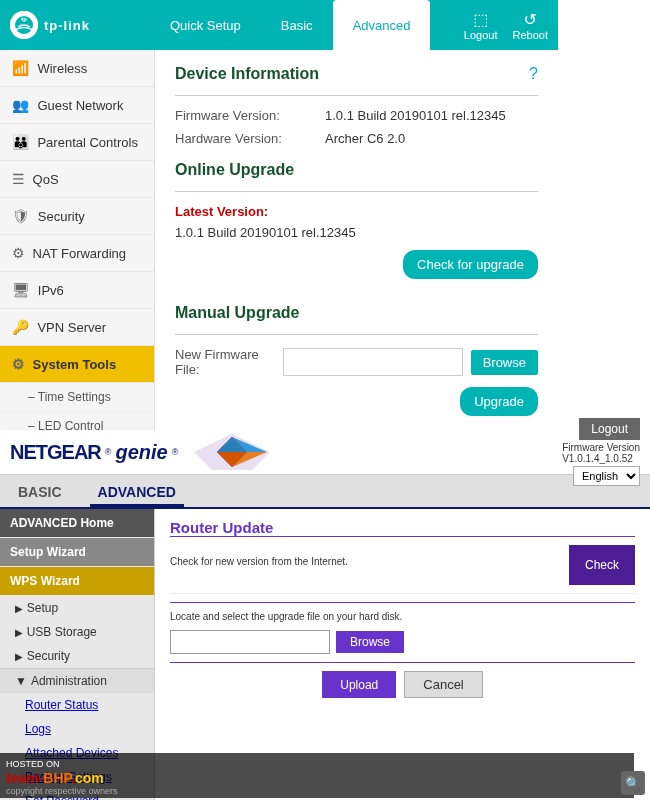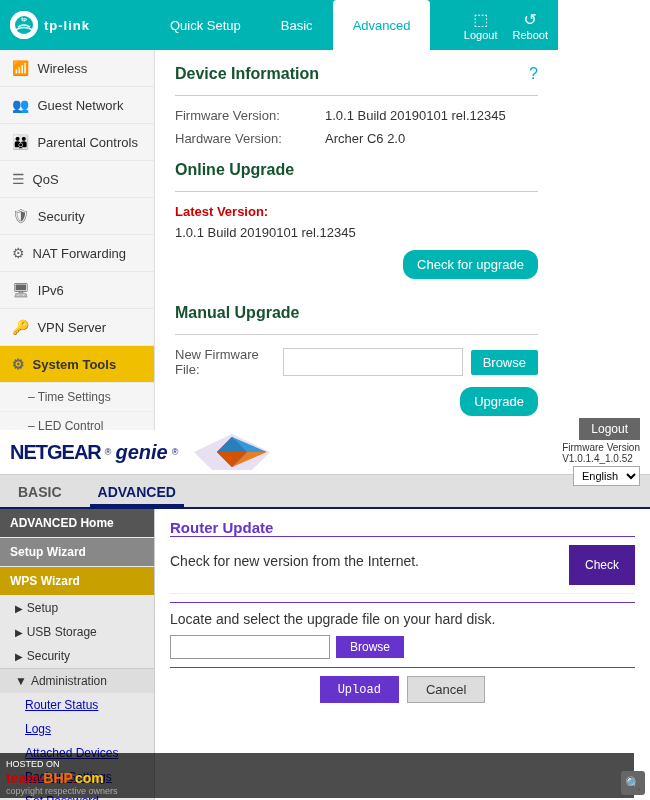--- a/index.html
+++ b/index.html
@@ -69,27 +69,27 @@
     .ng-sidebar-item { padding: 7px 10px; cursor: pointer; font-size: 12px; font-weight: bold; background: #555; color: white; margin-bottom: 1px; }
     .ng-sidebar-item.gray { background: #888; }
     .ng-sidebar-item.yellow { background: #c8a000; color: white; }
     .ng-sidebar-parent { padding: 5px 10px 5px 15px; cursor: pointer; font-size: 12px; color: #333; display: flex; align-items: center; gap: 4px; }
     .ng-sidebar-parent .arrow { font-size: 10px; }
     .ng-sidebar-link { padding: 5px 10px 5px 25px; cursor: pointer; font-size: 12px; color: #0000cc; text-decoration: underline; }
     .ng-sidebar-section { padding: 5px 10px 5px 15px; cursor: pointer; font-size: 12px; color: #333; background: #ddd; display: flex; align-items: center; gap: 4px; border-top: 1px solid #ccc; }
 
     .ng-main { flex: 1; padding: 10px 15px; background: white; overflow-y: auto; }
     .ng-page-title { color: #6633cc; font-size: 15px; font-weight: bold; margin-bottom: 0; }
-    .ng-section-text { font-size: 14px; color: #333; margin-bottom: 8px; }
+    .ng-section-text { font-size: 10px; color: #333; margin-bottom: 8px; }
     .ng-divider { border: none; border-top: 1px solid #6633cc; margin-bottom: 8px; }
     .ng-input-row { display: flex; align-items: center; gap: 6px; margin-bottom: 8px; }
     .ng-text-input { width: 160px; height: 24px; border: 1px solid #999; padding: 0 4px; font-size: 12px; }
     .ng-browse-btn { background: #6633cc; color: white; border: none; padding: 4px 14px; cursor: pointer; font-size: 12px; }
     .ng-btn-row { display: flex; gap: 8px; justify-content: center; margin-top: 6px; }
-    .ng-upload-btn { background: #6633cc; color: white; border: none; padding: 2px 18px; cursor: pointer; font-size: 12px; font-family: Liberation Mono, monospace; }
+    .ng-upload-btn { background: #6633cc; color: white; border: none; padding: 2px 18px; cursor: pointer; font-size: 12px; }
     .ng-cancel-btn { background: #ddd; color: #333; border: 1px solid #aaa; padding: 5px 18px; cursor: pointer; font-size: 13px; }
     .ng-check-row { display: flex; align-items: center; justify-content: space-between; margin-bottom: 8px; padding-bottom: 8px; border-bottom: 1px solid #eee; }
     .ng-check-btn { background: #4c1d95; color: white; border: none; padding: 13px 16px; cursor: pointer; font-size: 12px; }
 
     
     .watermark { position: absolute; bottom: 2px; left: 0; right: 16px; background: rgba(0,0,0,0.7); padding: 2px 6px; z-index: 100; }
     .wm-line1 { color: white; font-size: 9px; }
     .wm-team { color: #cc0000; font-size: 14px; font-weight: bold; display: inline; }
     .wm-bhp { color: #ff6600; font-size: 14px; font-weight: bold; display: inline; }
     .wm-dot { color: #cc0000; font-size: 14px; font-weight: bold; display: inline; }

